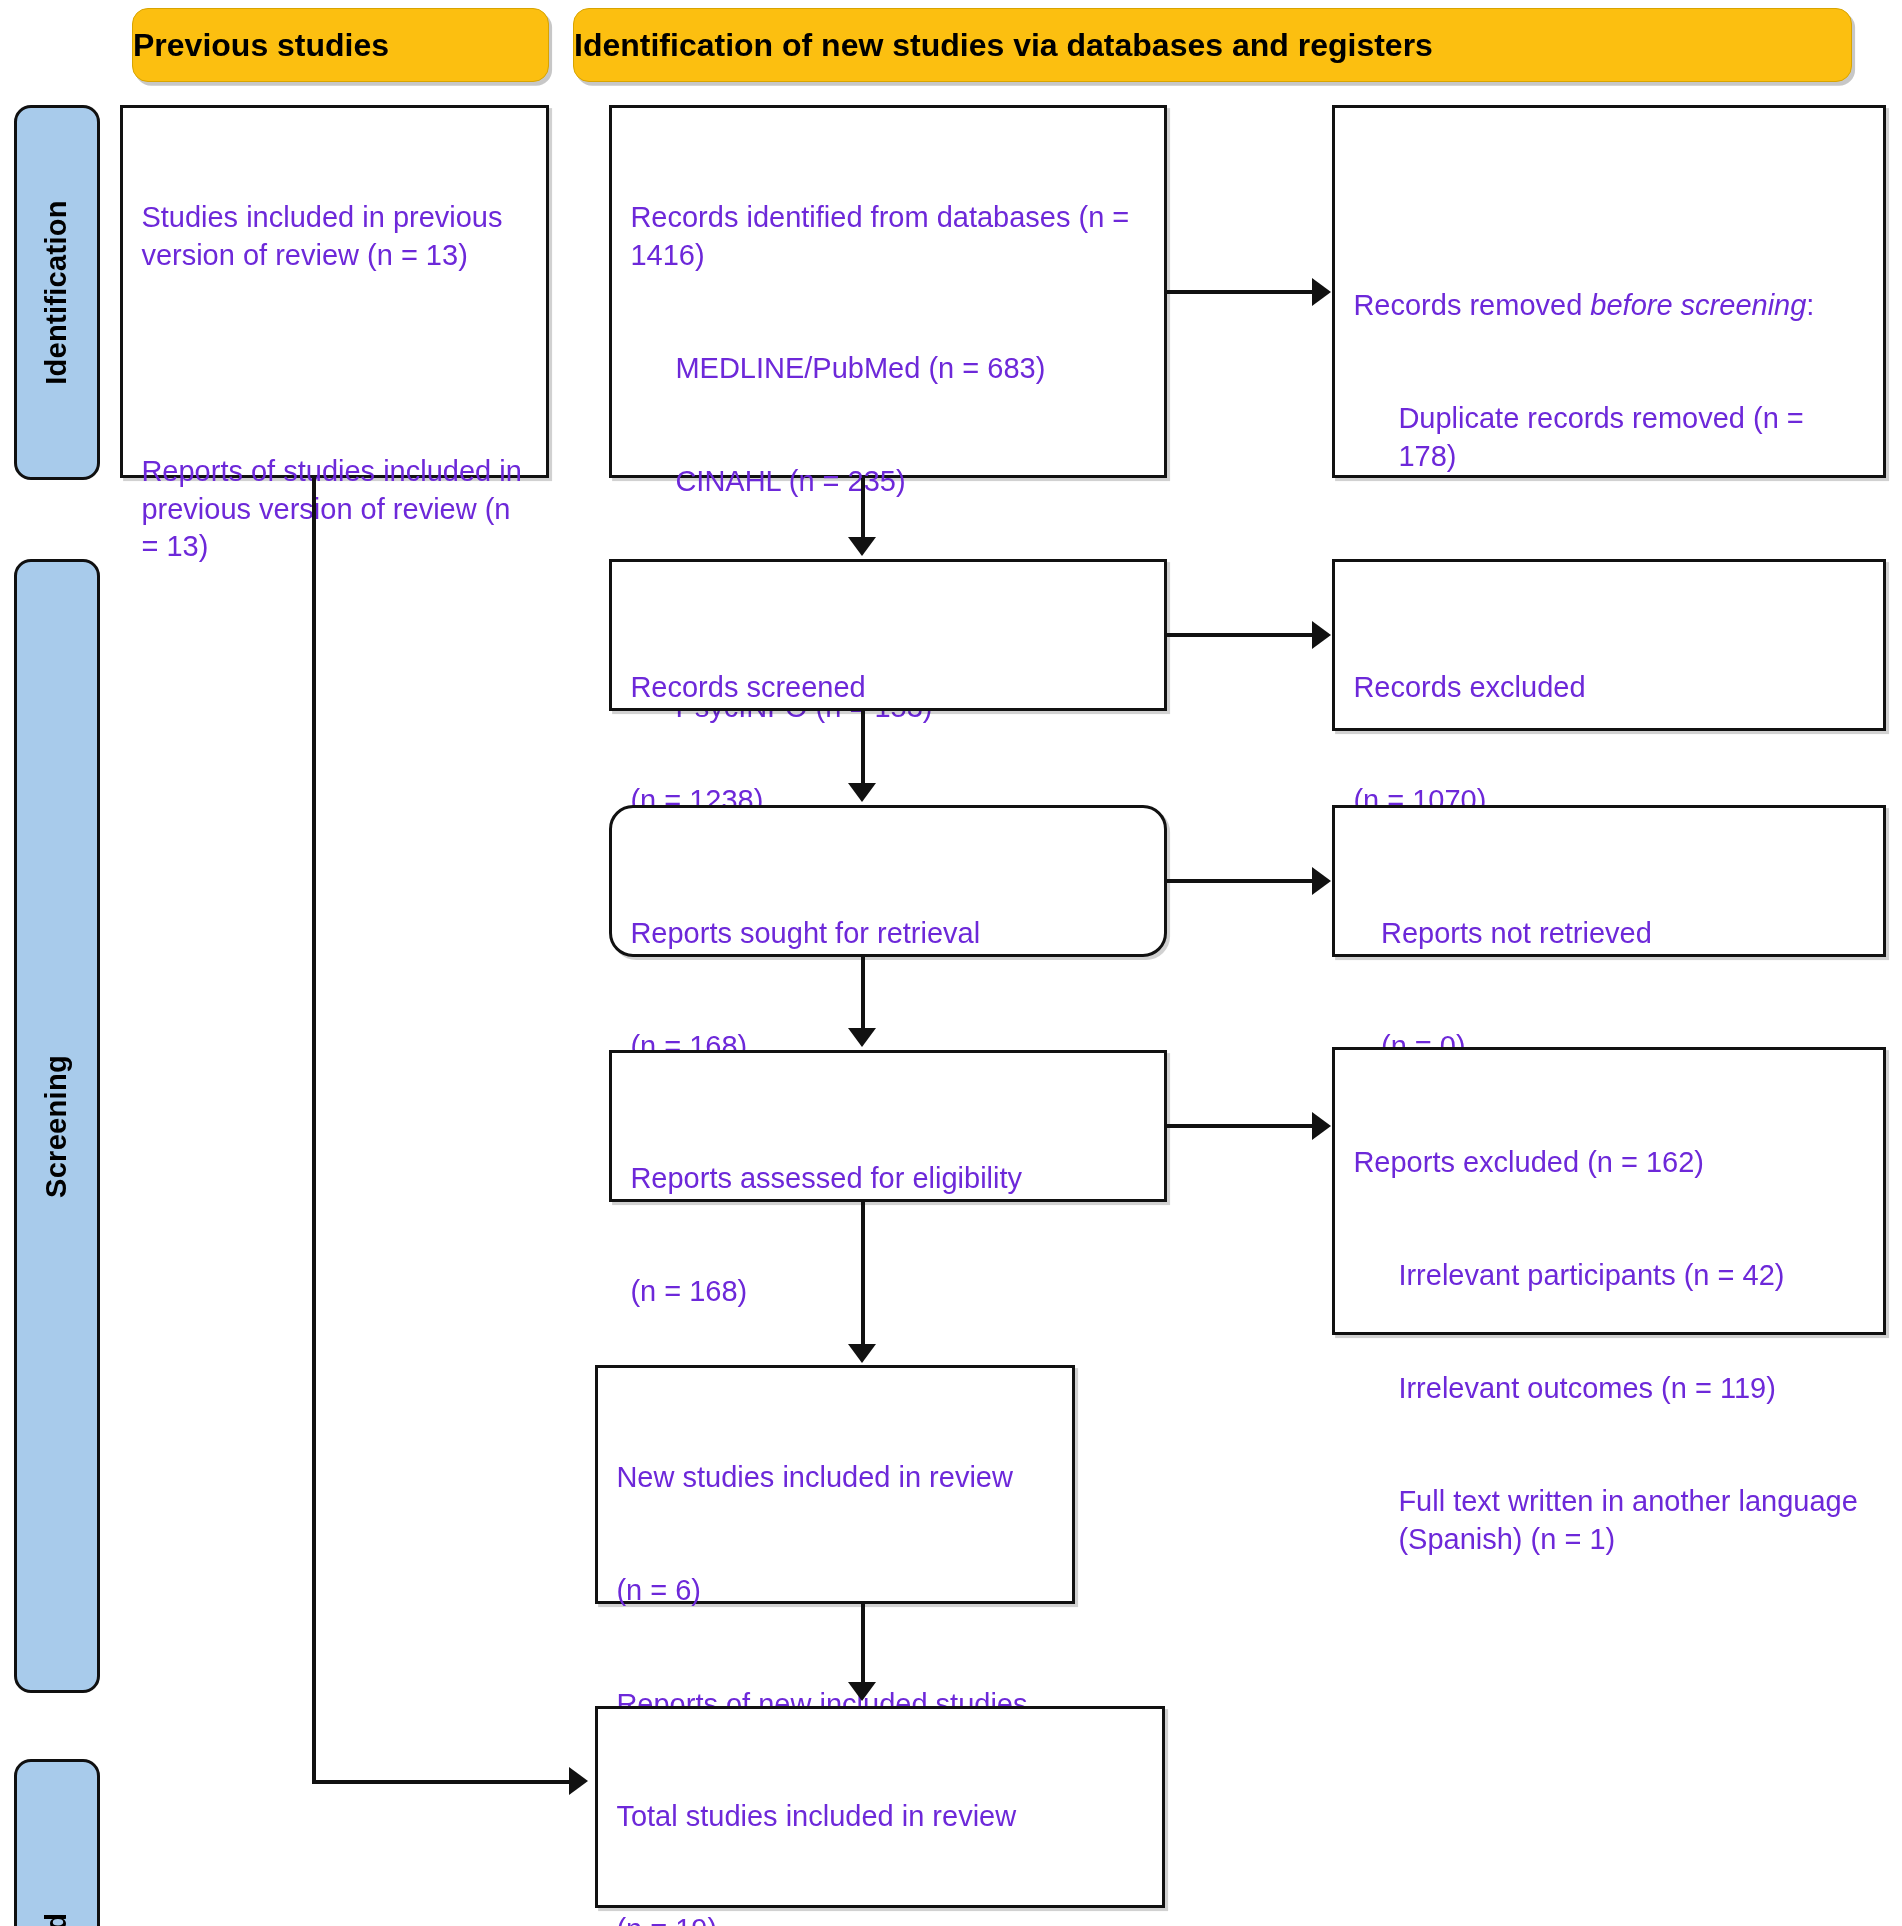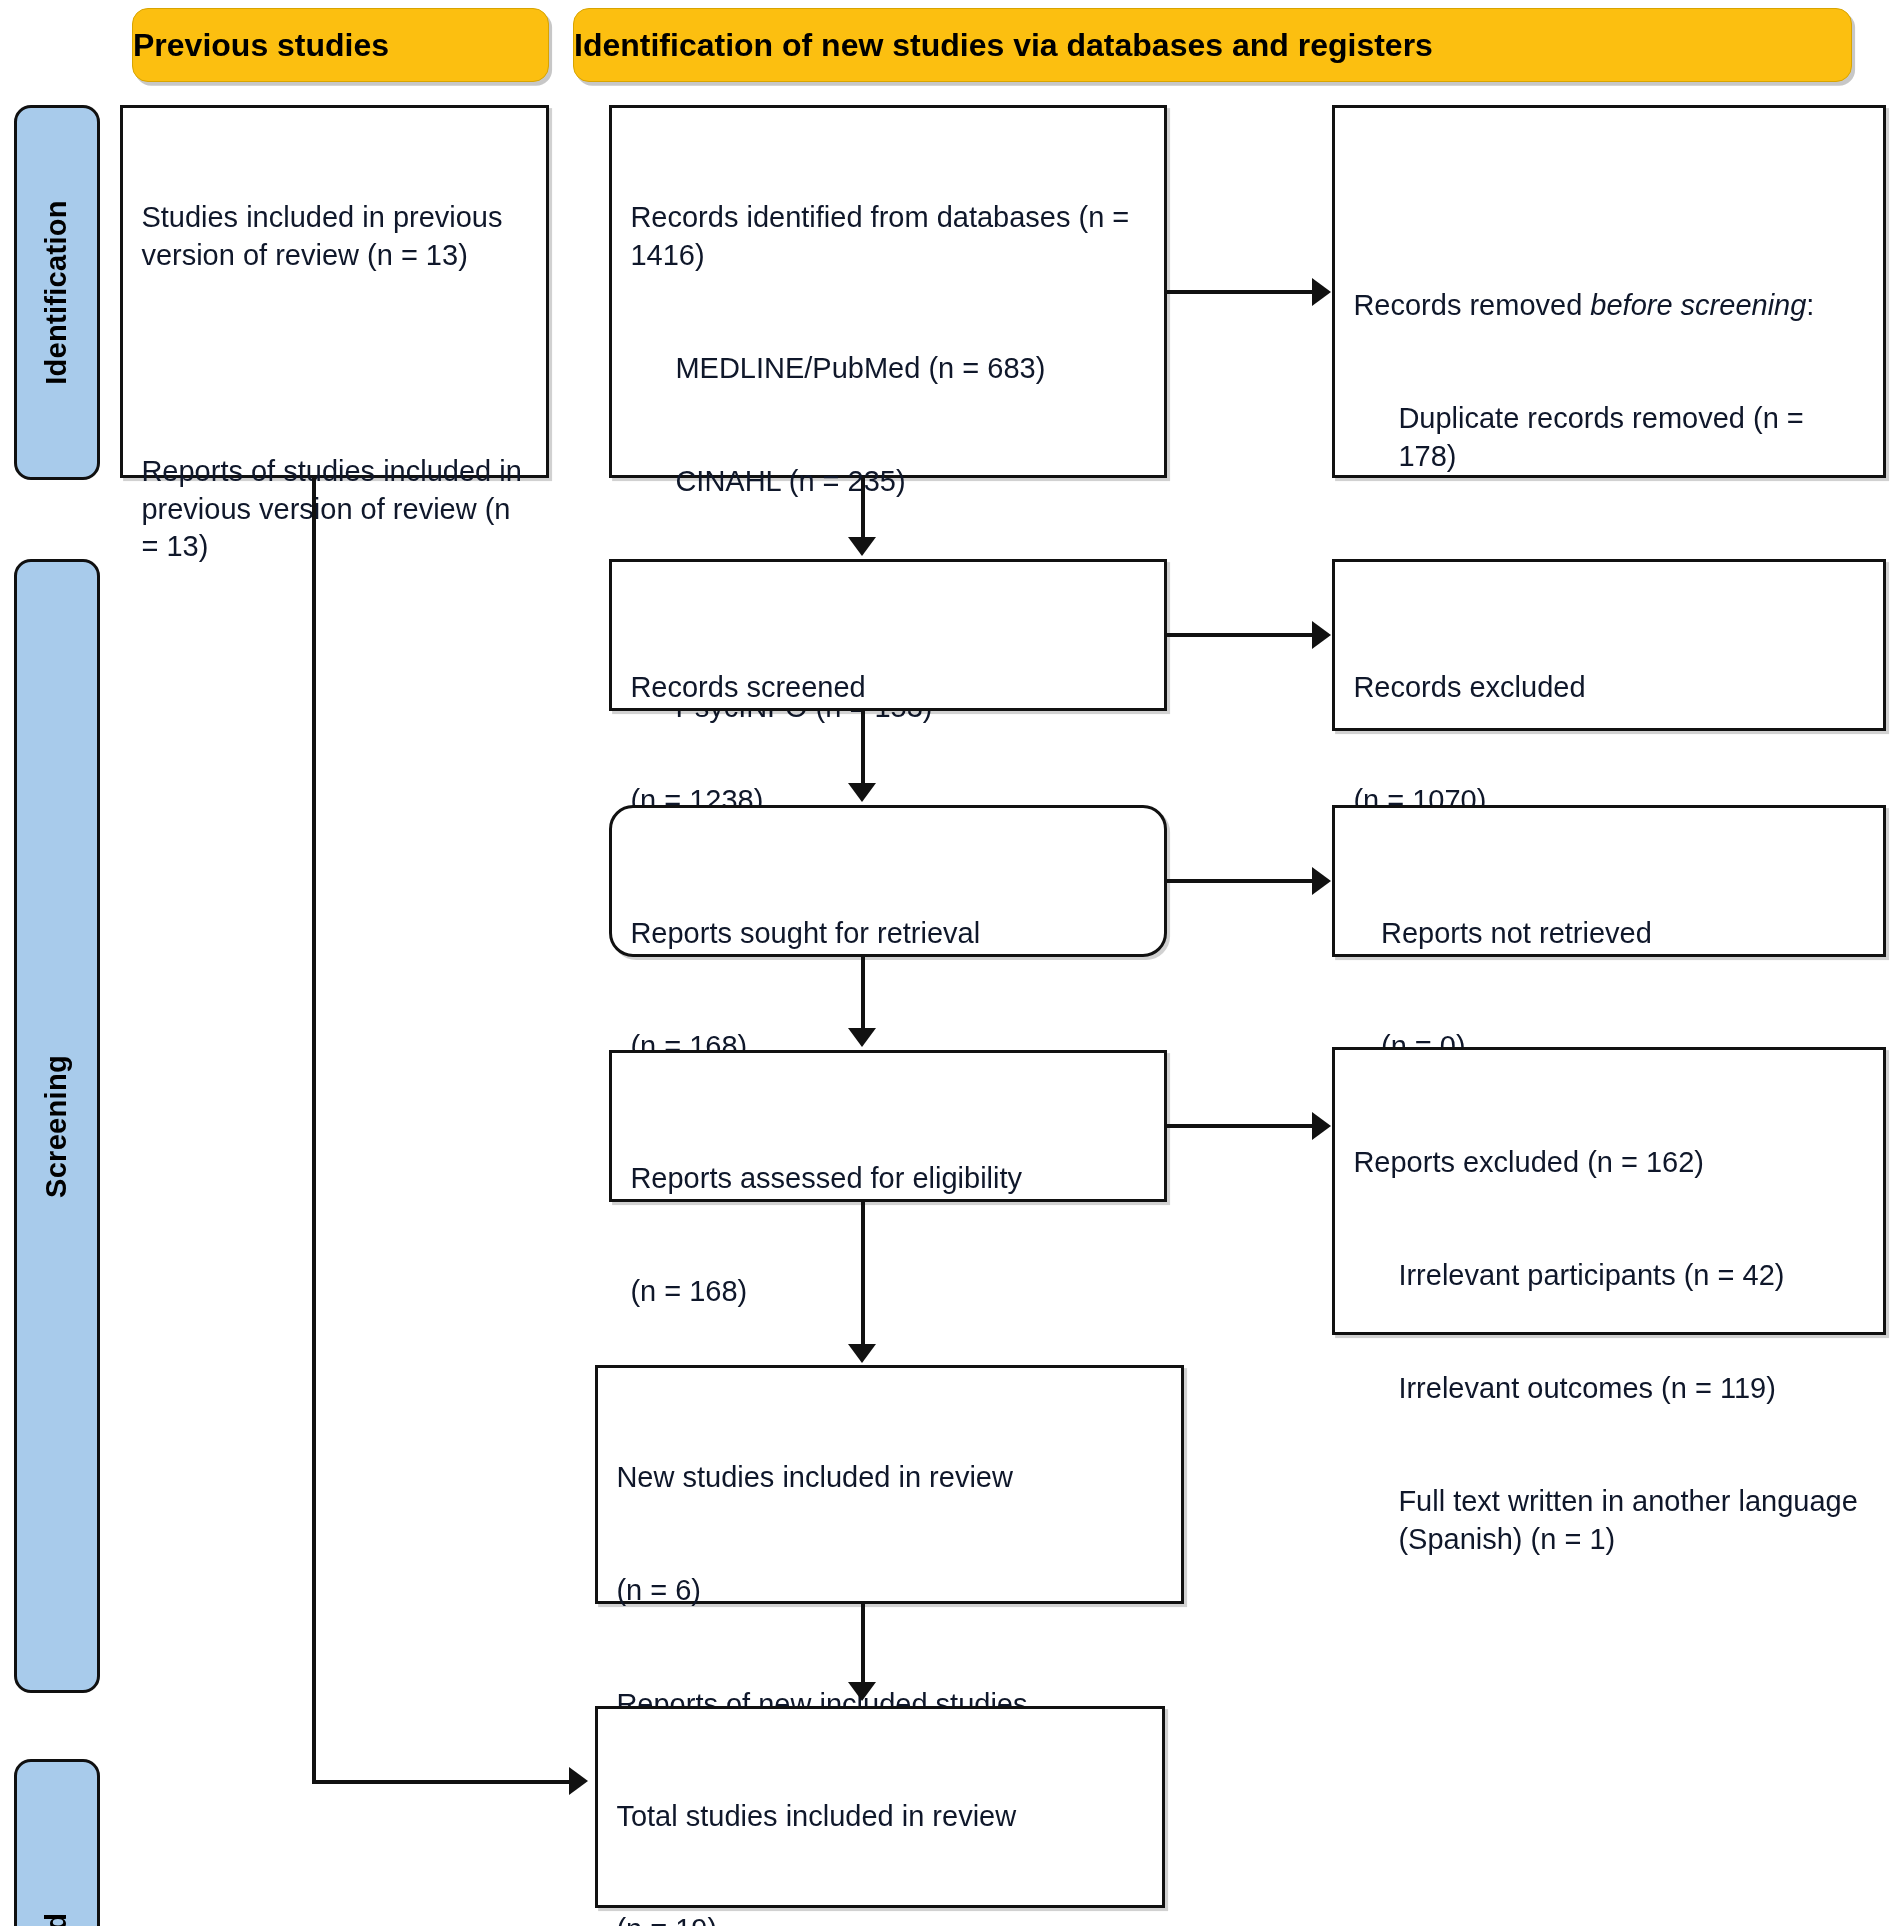--- a/index.html
+++ b/index.html
@@ -55,21 +55,21 @@
   }
 
   
   .box {
     position: absolute;
     background: #ffffff;
     border: 3.1px solid #111111;
     box-sizing: border-box;
     box-shadow: 3.1px 3.1px 0 rgba(0,0,0,0.18);
     padding: 16px 16px 12.3px 18.4px;
-    color: #0f172a;
+    color: #6d28d9;
     line-height: 1.30;
     white-space: pre-wrap;
   }
   .box .ln { display: block; }
   .box .ind { padding-left: 45px; text-indent: 0px; }
   .box .gap { display: block; height: 0.95em; }
   .box i { font-style: italic; }
 
   
   .vline, .hline {
@@ -138,21 +138,21 @@
   <div class="box" style="left:609px; top:805px; width:558px; height:152px; font-size:29px; padding-top:32px;border-radius:24px;">
     <span class="ln">Reports sought for retrieval</span>
     <span class="ln">(n = 168)</span>
   </div>
 
   <div class="box" style="left:609px; top:1050px; width:558px; height:152px; font-size:29px; padding-top:32px;">
     <span class="ln">Reports assessed for eligibility</span>
     <span class="ln">(n = 168)</span>
   </div>
 
-  <div class="box" style="left:595px; top:1365px; width:589px; height:239px; font-size:29px;">
+  <div class="box" style="left:595px; top:1365px; width:480px; height:239px; font-size:29px;">
     <span class="ln">New studies included in review</span>
     <span class="ln">(n = 6)</span>
     <span class="ln">Reports of new included studies</span>
     <span class="ln">(n = 6)</span>
   </div>
 
   <div class="box" style="left:595px; top:1706px; width:570px; height:202px; font-size:29px; padding-top:13.5px;">
     <span class="ln">Total studies included in review</span>
     <span class="ln">(n = 19)</span>
     

